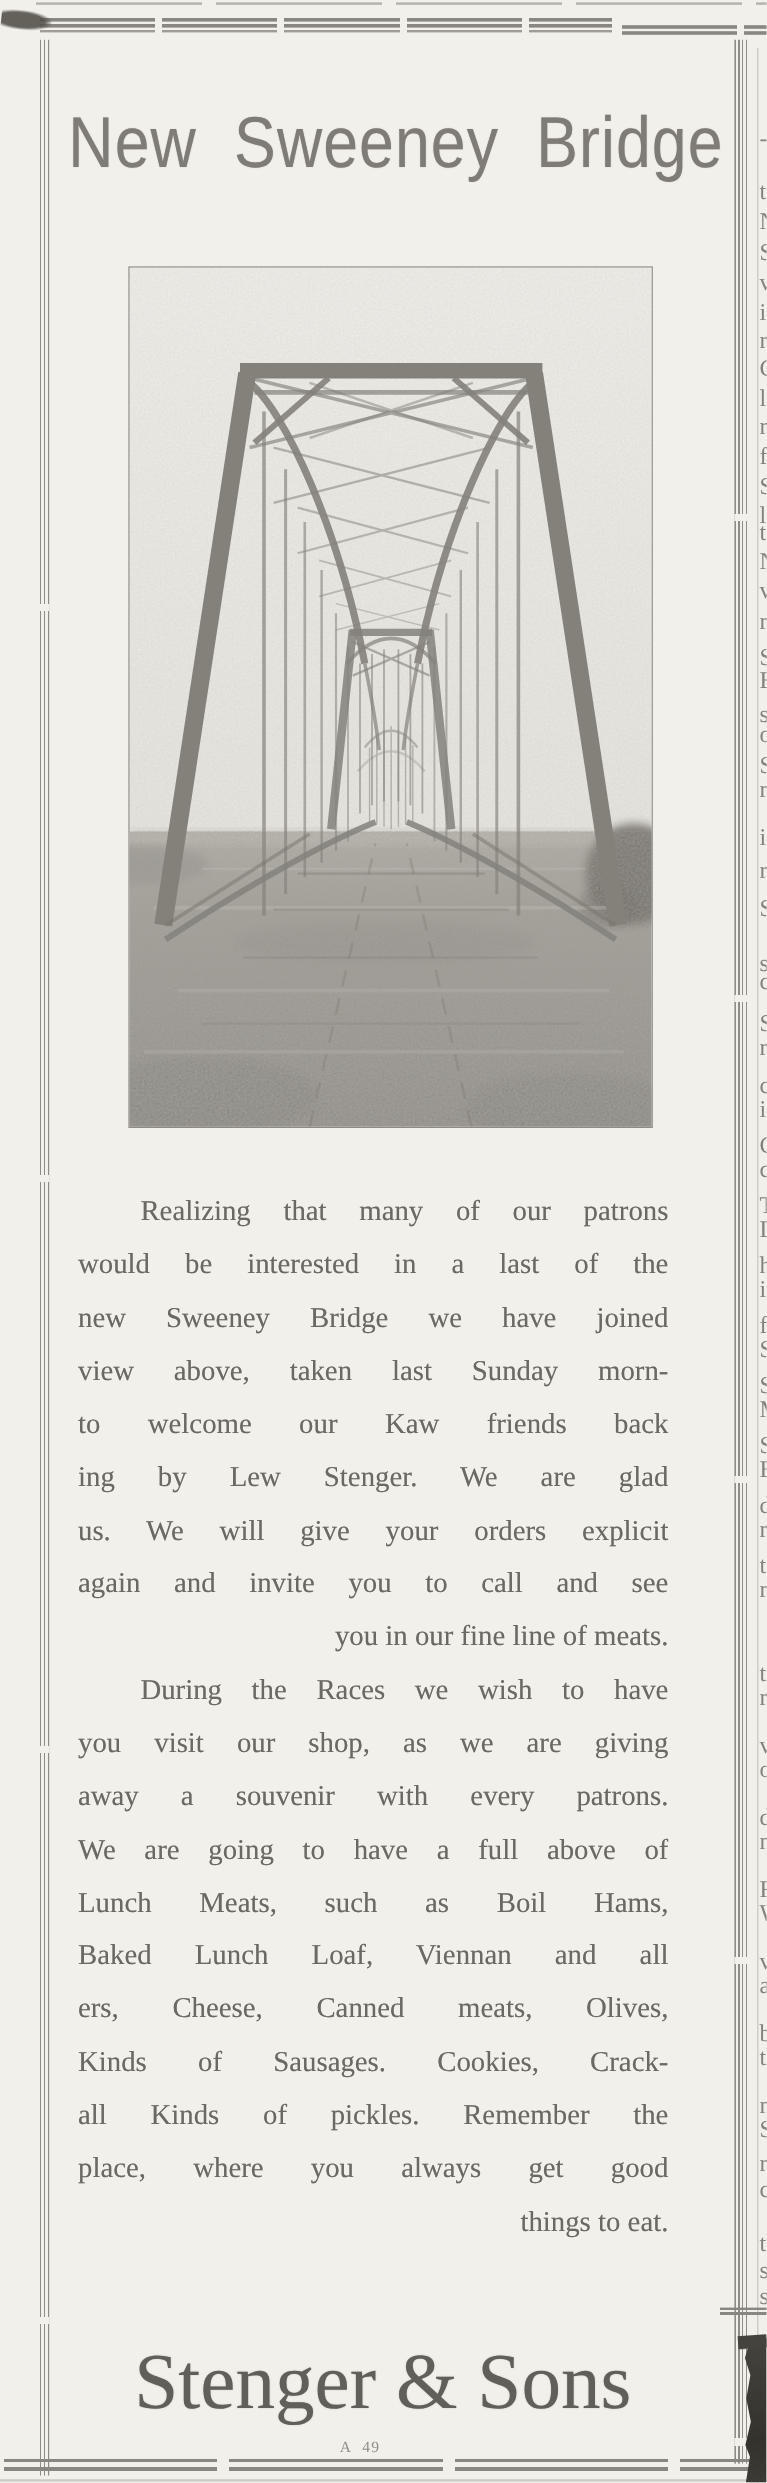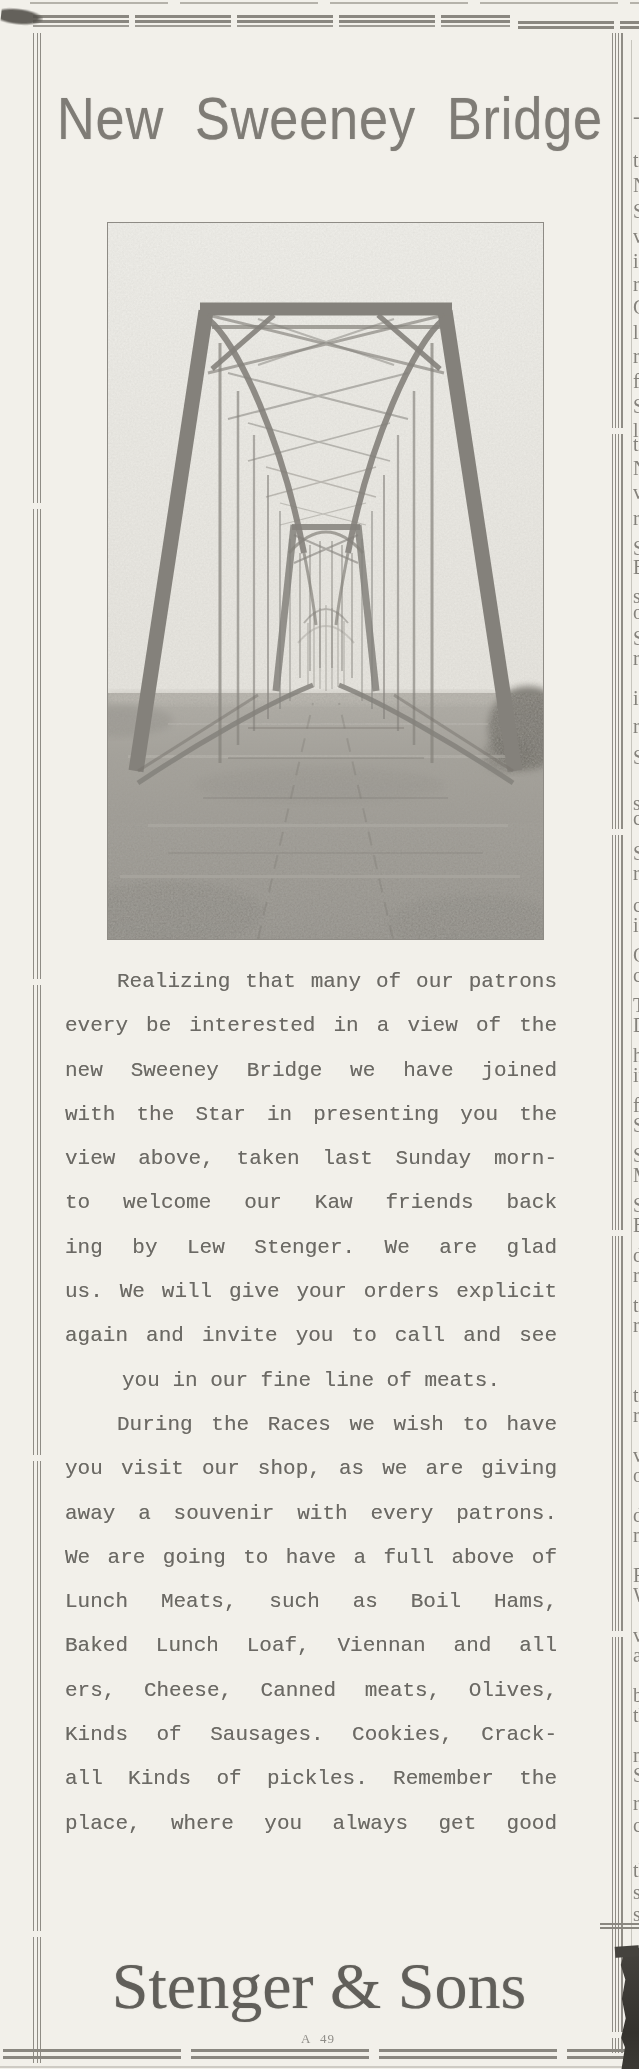--- a/index.html
+++ b/index.html
@@ -89,42 +89,41 @@
     font-family:"Liberation Sans",sans-serif;font-weight:500;
     font-size:60px;letter-spacing:1px;word-spacing:18px;
     color:var(--title-ink);text-shadow:0 0 1px rgba(127,124,118,.55);
   }
   .photo{
     position:absolute;left:107px;top:222px;width:435px;height:716px;
     border:1px solid #8e8b85;box-sizing:content-box;background:#ebe9e4;
   }
   .photo svg{display:block;width:100%;height:100%;filter:blur(.35px);}
   .ad-body{
-    position:absolute;left:65px;top:960px;width:492px;
-    font-size:21px;color:var(--ink);
+    position:absolute;left:65px;top:988px;width:492px;
+    font-size:24px;color:var(--ink);
     text-shadow:0 0 .4px rgba(107,105,100,.5);
-    font-family:Liberation Mono, monospace;
   }
   .tline{
     height:44.3px;line-height:44.3px;overflow:hidden;
     text-align:justify;white-space:normal;
   }
   .tline::after{content:"";display:inline-block;width:100%;height:0;}
-  .tline.last{text-align:center;}
+  .tline.last{text-align:right;}
   .tline.last::after{content:none;}
   .tline.first{text-indent:52px;}
   .ad-signature{
     position:absolute;left:319px;top:1948px;margin:0;white-space:nowrap;
     transform:translateX(-50%);
     font-family:"Liberation Serif",serif;font-weight:400;
     font-size:66px;color:var(--footer-ink);
     text-shadow:0 0 1px rgba(97,95,90,.5);
   }
   .ad-code{
-    position:absolute;left:318px;top:2031px;transform:translateX(-50%);
+    position:absolute;left:300px;top:2031px;transform:translateX(-50%);
     font-size:13px;letter-spacing:1px;word-spacing:5px;color:#8f8d88;text-align:right;
   }
 </style>
 </head>
 <body>
 
 <div class="page">
 
   <div class="top-hairline"></div>
   <div class="top-band">
@@ -252,39 +251,39 @@
         <path d="M95,575 L340,575" stroke-width="2" opacity="0.25"></path>
         <path d="M60,630 L375,630" stroke-width="2" opacity="0.2"></path>
         <path d="M150,716 L205,480" stroke-width="2" opacity="0.3" stroke-dasharray="14 10"></path>
         <path d="M285,716 L231,480" stroke-width="2" opacity="0.3" stroke-dasharray="14 10"></path>
       </g>
     </svg>
   </div>
 
   <div class="ad-body">
       <div class="tline first">Realizing that many of our patrons</div>
-      <div class="tline">every be interested in a view of the</div>
+      <div class="tline">would be interested in a last of the</div>
       <div class="tline">new Sweeney Bridge we have joined</div>
-      <div class="tline">with the Star in presenting you the</div>
       <div class="tline">view above, taken last Sunday morn-</div>
       <div class="tline">to welcome our Kaw friends back</div>
       <div class="tline">ing by Lew Stenger. We are glad</div>
       <div class="tline">us. We will give your orders explicit</div>
       <div class="tline">again and invite you to call and see</div>
       <div class="tline last">you in our fine line of meats.</div>
       <div class="tline first">During the Races we wish to have</div>
       <div class="tline">you visit our shop, as we are giving</div>
       <div class="tline">away a souvenir with every patrons.</div>
       <div class="tline">We are going to have a full above of</div>
       <div class="tline">Lunch Meats, such as Boil Hams,</div>
       <div class="tline">Baked Lunch Loaf, Viennan and all</div>
       <div class="tline">ers, Cheese, Canned meats, Olives,</div>
       <div class="tline">Kinds of Sausages. Cookies, Crack-</div>
       <div class="tline">all Kinds of pickles. Remember the</div>
       <div class="tline">place, where you always get good</div>
+      <div class="tline last">things to eat.</div>
     </div>
 
   <p class="ad-signature">Stenger &amp; Sons</p>
   <div class="ad-code">A 49</div>
 
   <div class="fragments">
       <span class="frag" style="top: 106px;">-</span>
       <span class="frag" style="top: 150px;">t</span>
       <span class="frag" style="top: 175px;">N</span>
       <span class="frag" style="top: 201px;">S</span>

